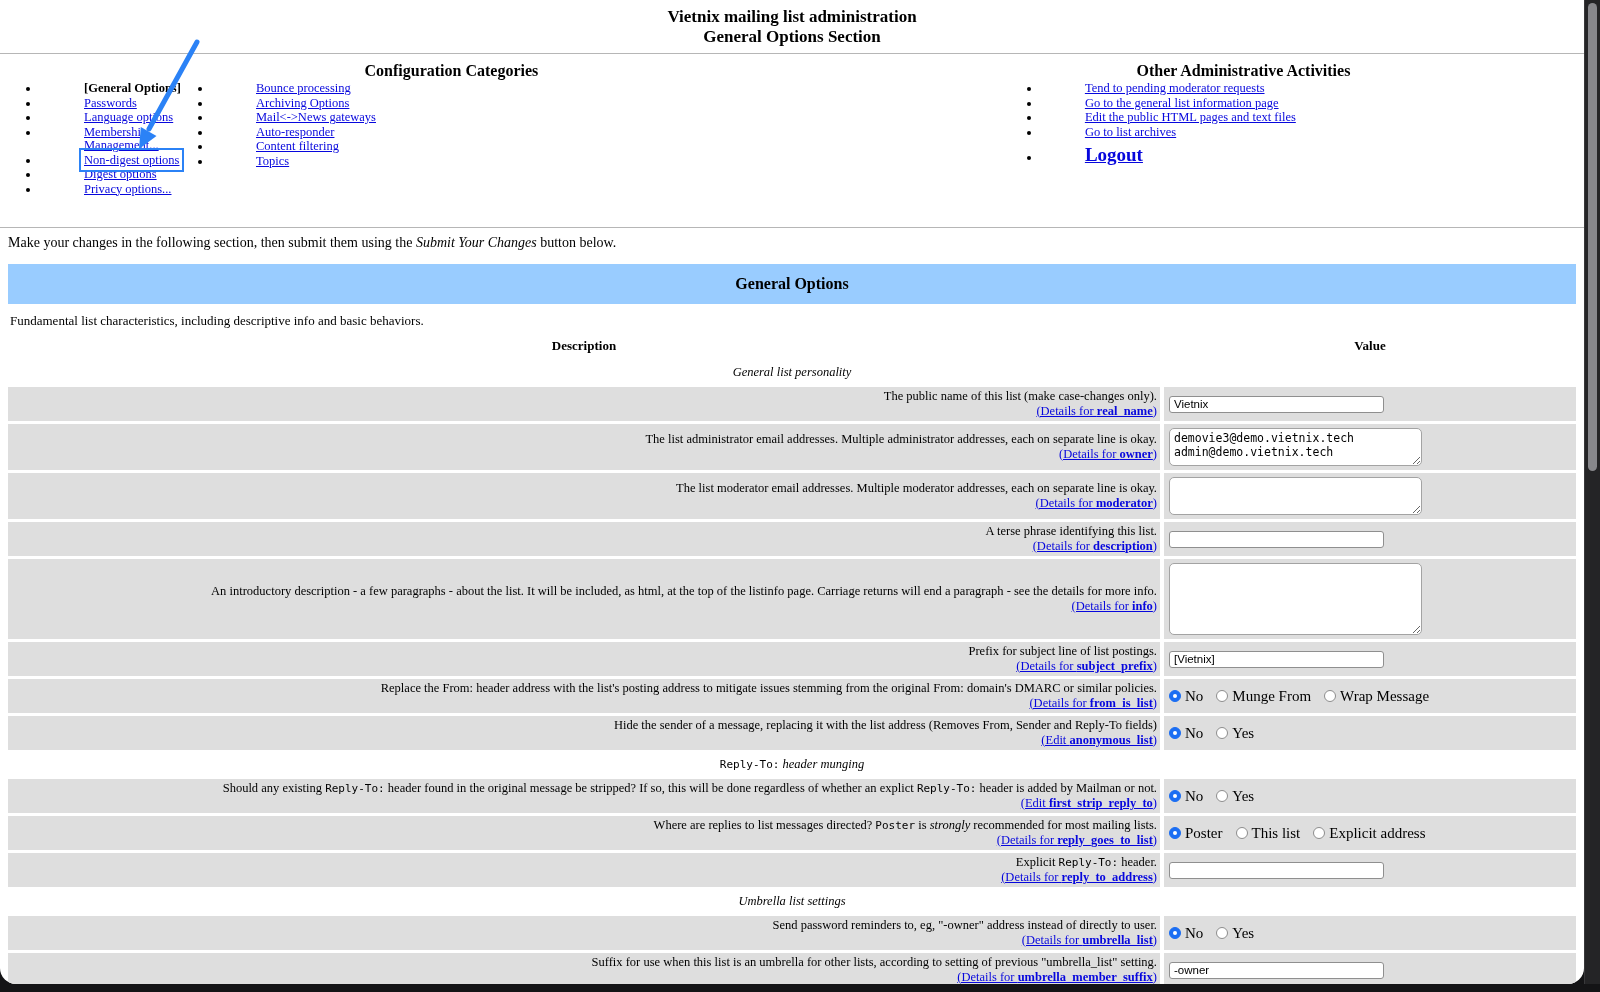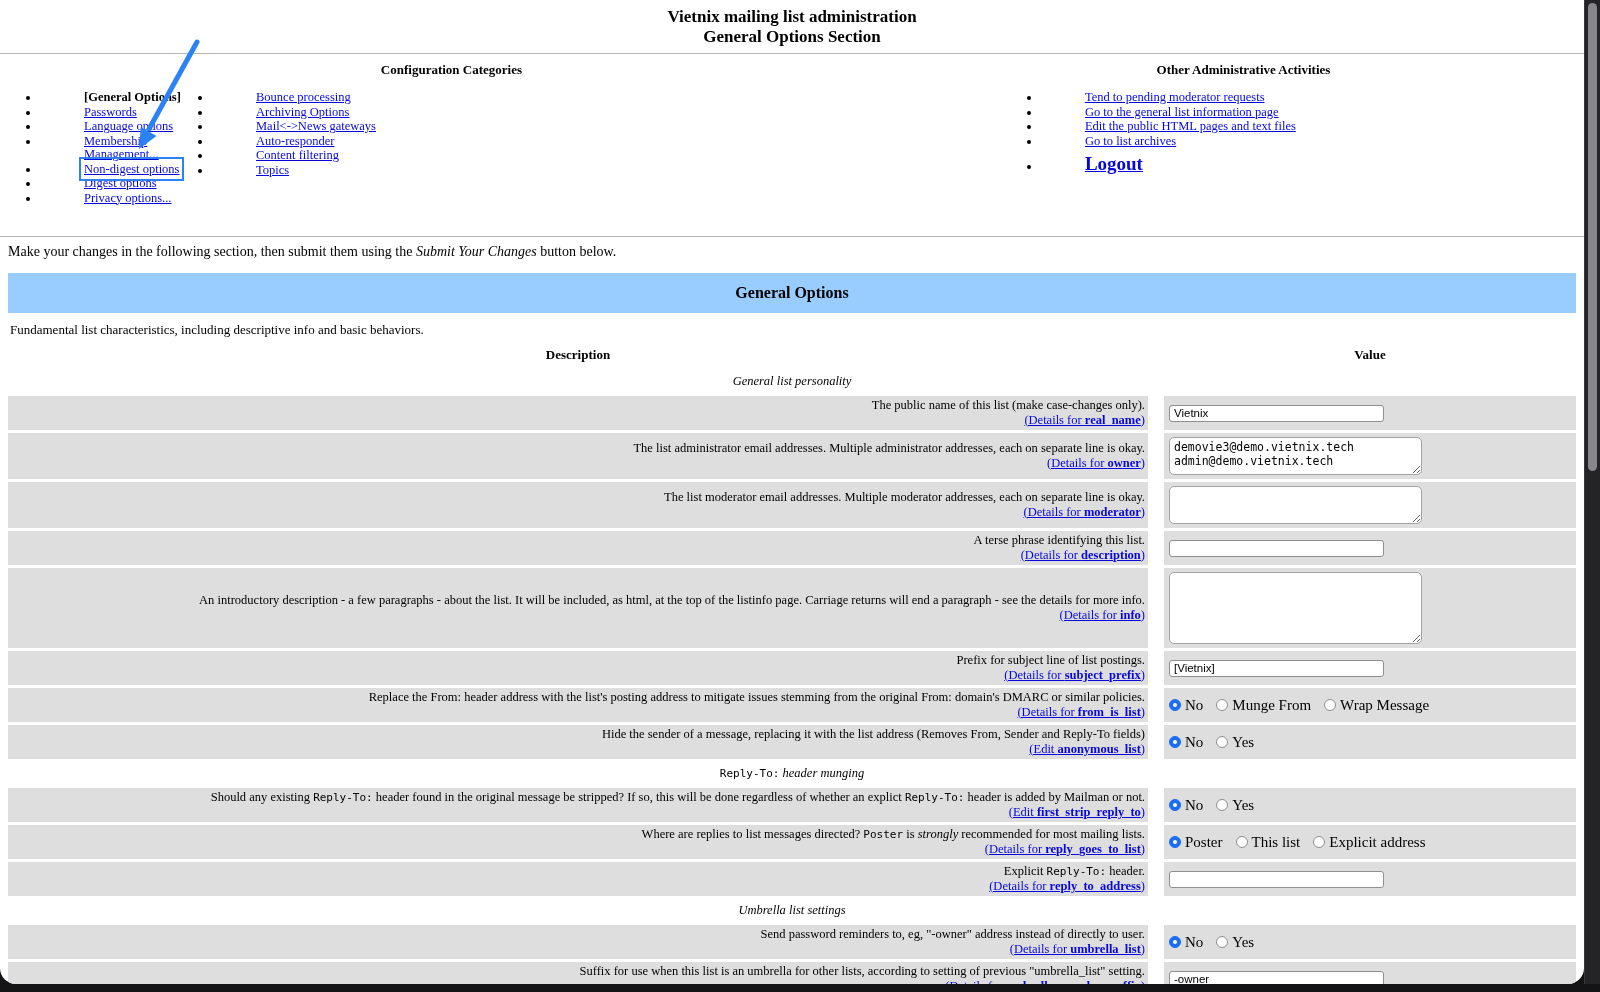--- a/index.html
+++ b/index.html
@@ -26,42 +26,42 @@
     position:absolute; left:3px; top:3px; width:9px; height:468px;
     background:#87878b; border-radius:6px;
   }
   
   .title { text-align:center; padding-top:7px; font-weight:bold; font-size:17px; line-height:20px; }
   .hr { border-top:1px solid #b6b6b6; height:0; margin-top:6px; }
   
   .nav { display:flex; padding:8px 0 24px; }
   .nav-col-left { width:57%; }
   .nav-col-right { width:43%; }
-  .nav-head { text-align:center; font-weight:bold; font-size:13px; margin-bottom:13px; }
+  .nav-head { text-align:center; font-weight:bold; font-size:16px; margin-bottom:2px; }
   .nav-lists { display:flex; }
   .nav ul { margin:0; font-size:12.5px; line-height:13.5px; }
   ul.cfg1 { padding-left:40px; width:196px; }
   ul.cfg2 { padding-left:16px; }
   ul.adm  { padding-left:138px; }
   .nav li { margin-bottom:1px;padding-left:44px; }
   a { color:#0707dd; }
   .current-section { font-weight:bold; color:#000; }
   .hl-link { outline:2px solid var(--annot,#2b82f6); outline-offset:3px; }
   ul.logout-ul { margin:9px 0 0; padding-left:138px; list-style:disc; }
   .logout { font-size:19px; font-weight:bold; }
   
   .instr { font-size:14px; margin:7px 0 13px 8px; }
   .banner {
     margin:0 8px; height:40px; background:var(--banner,#99ccff);
     display:flex; align-items:center; justify-content:center;
     font-size:16px; font-weight:bold;
   }
   .subtitle { font-size:13px; margin:9px 0 6px 10px; }
   
-  .thead, .frow { display:grid; grid-template-columns:1fr 412px; column-gap:16px; margin:0 8px 3px; }
+  .thead, .frow { display:grid; grid-template-columns:1fr 412px; column-gap:4px; margin:0 8px 3px; }
   .thead { margin-bottom:0; }
   .th { text-align:center; font-weight:bold; font-size:13px; padding:3px 0 7px; }
   .row-section { margin:0 8px 3px; text-align:center; font-size:12.5px; padding:4px 0; background:#fff; }
   .dcell {
     background:var(--rowbg,#dedede);
     display:flex; flex-direction:column; align-items:flex-end; justify-content:center;
     text-align:right; padding:3px 3px 3px 10px;
     font-size:12.5px; line-height:13.5px;
   }
   .vcell {

